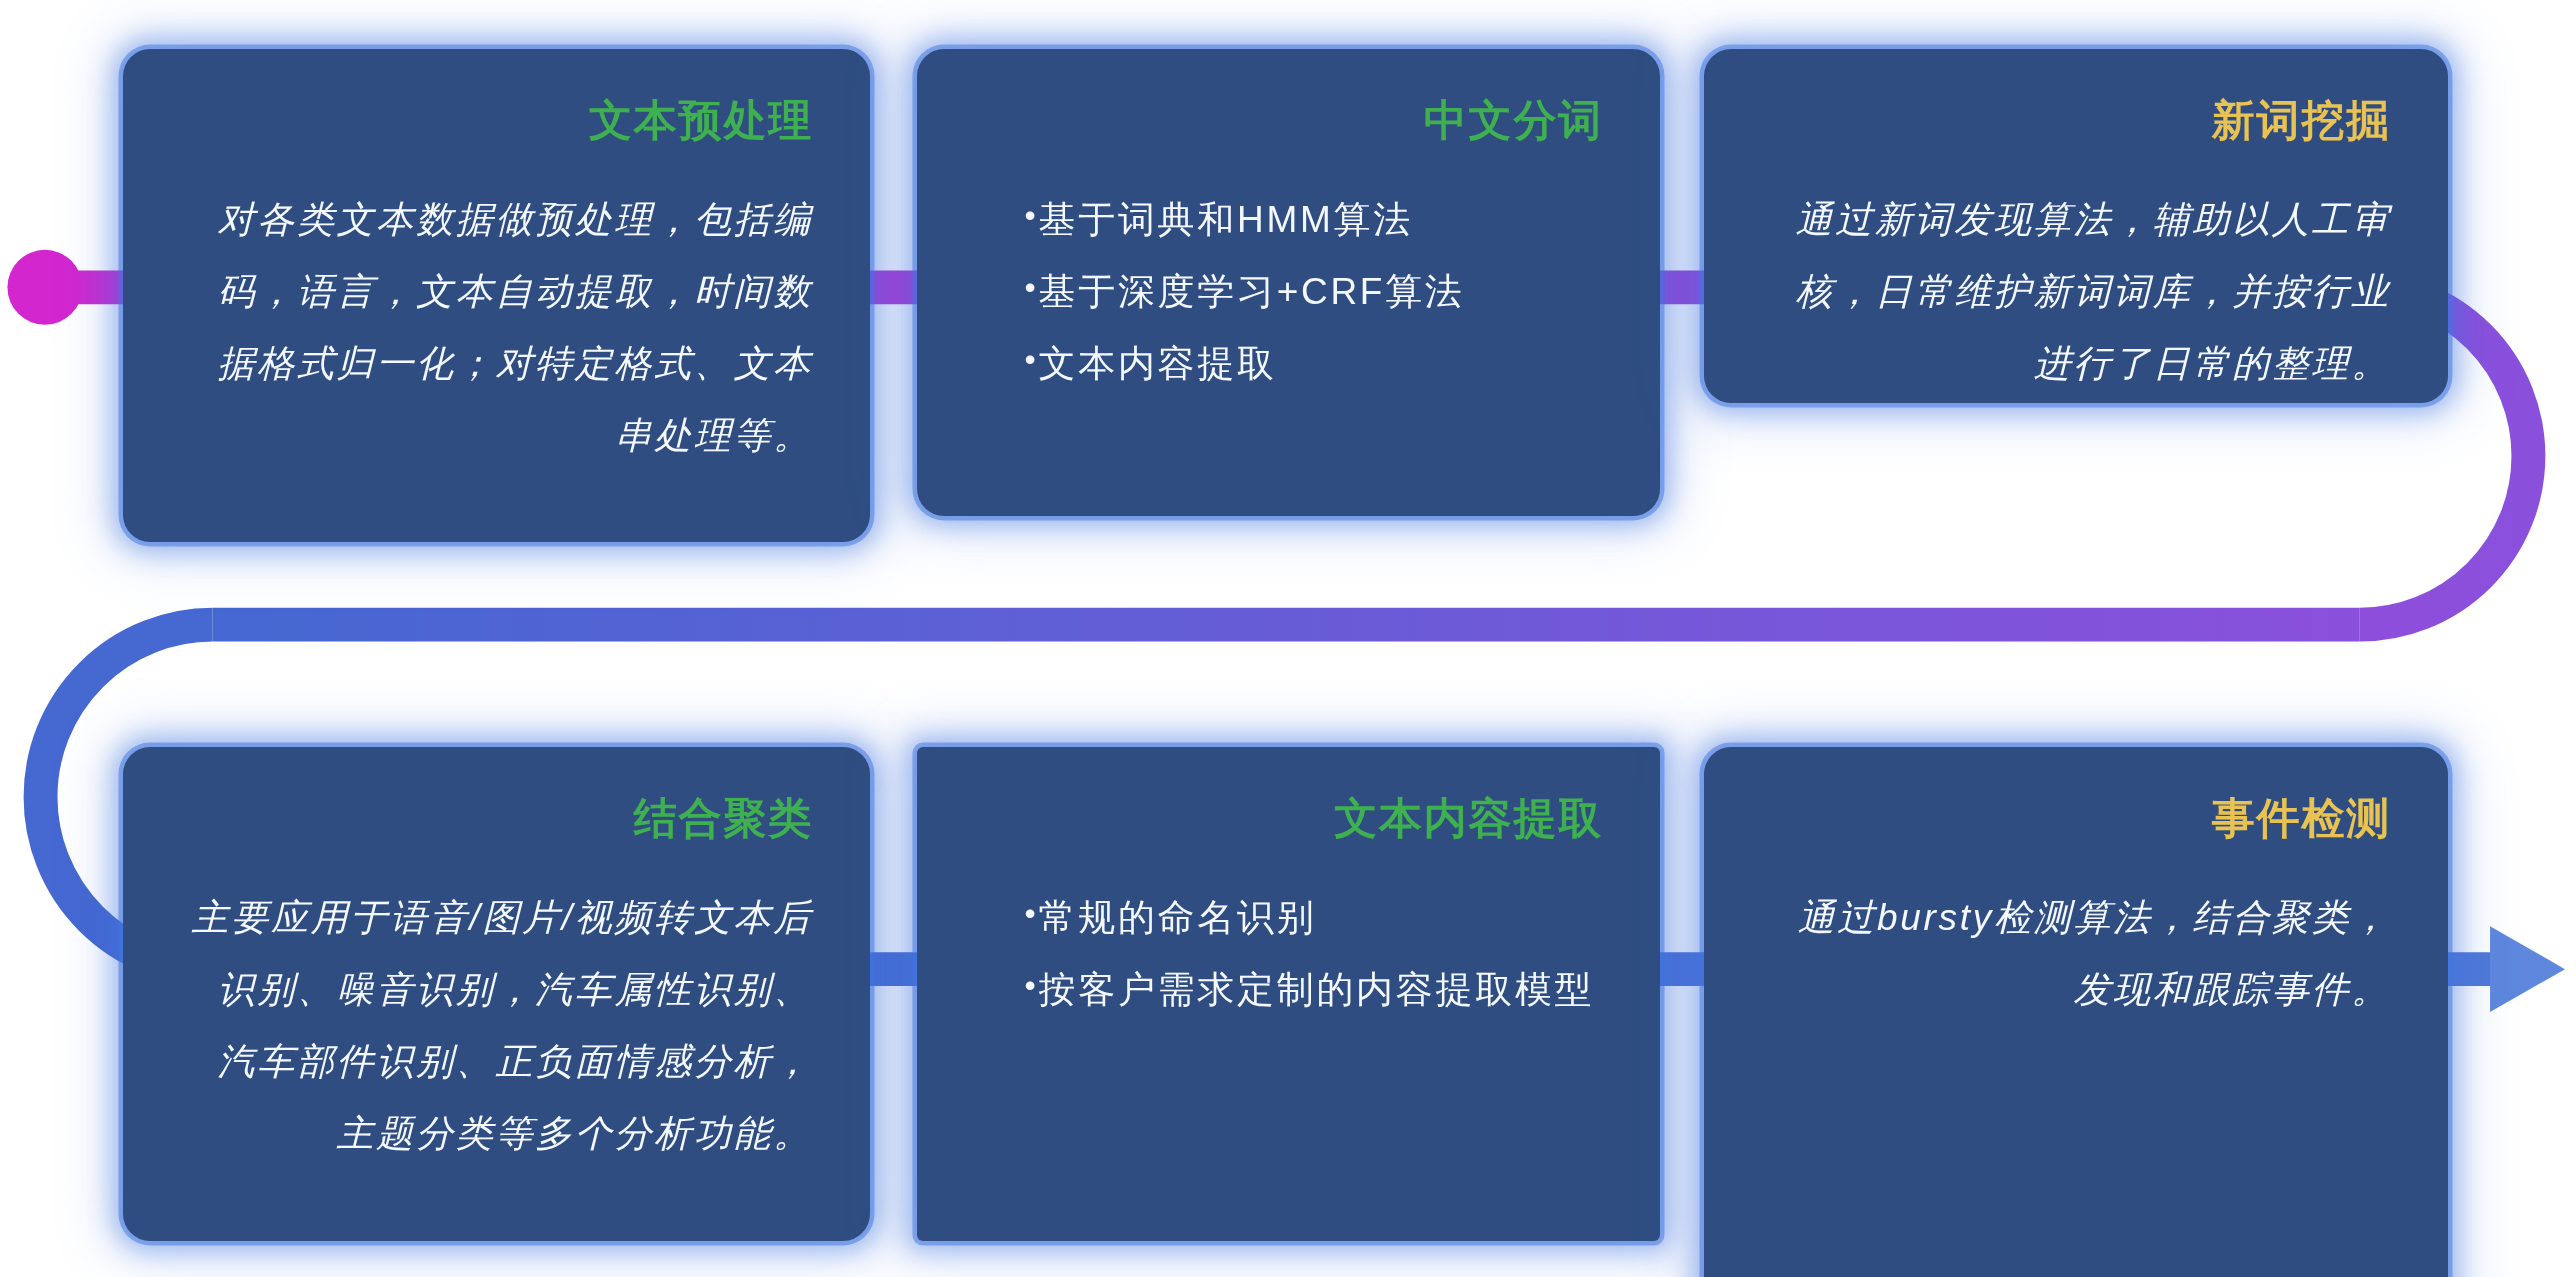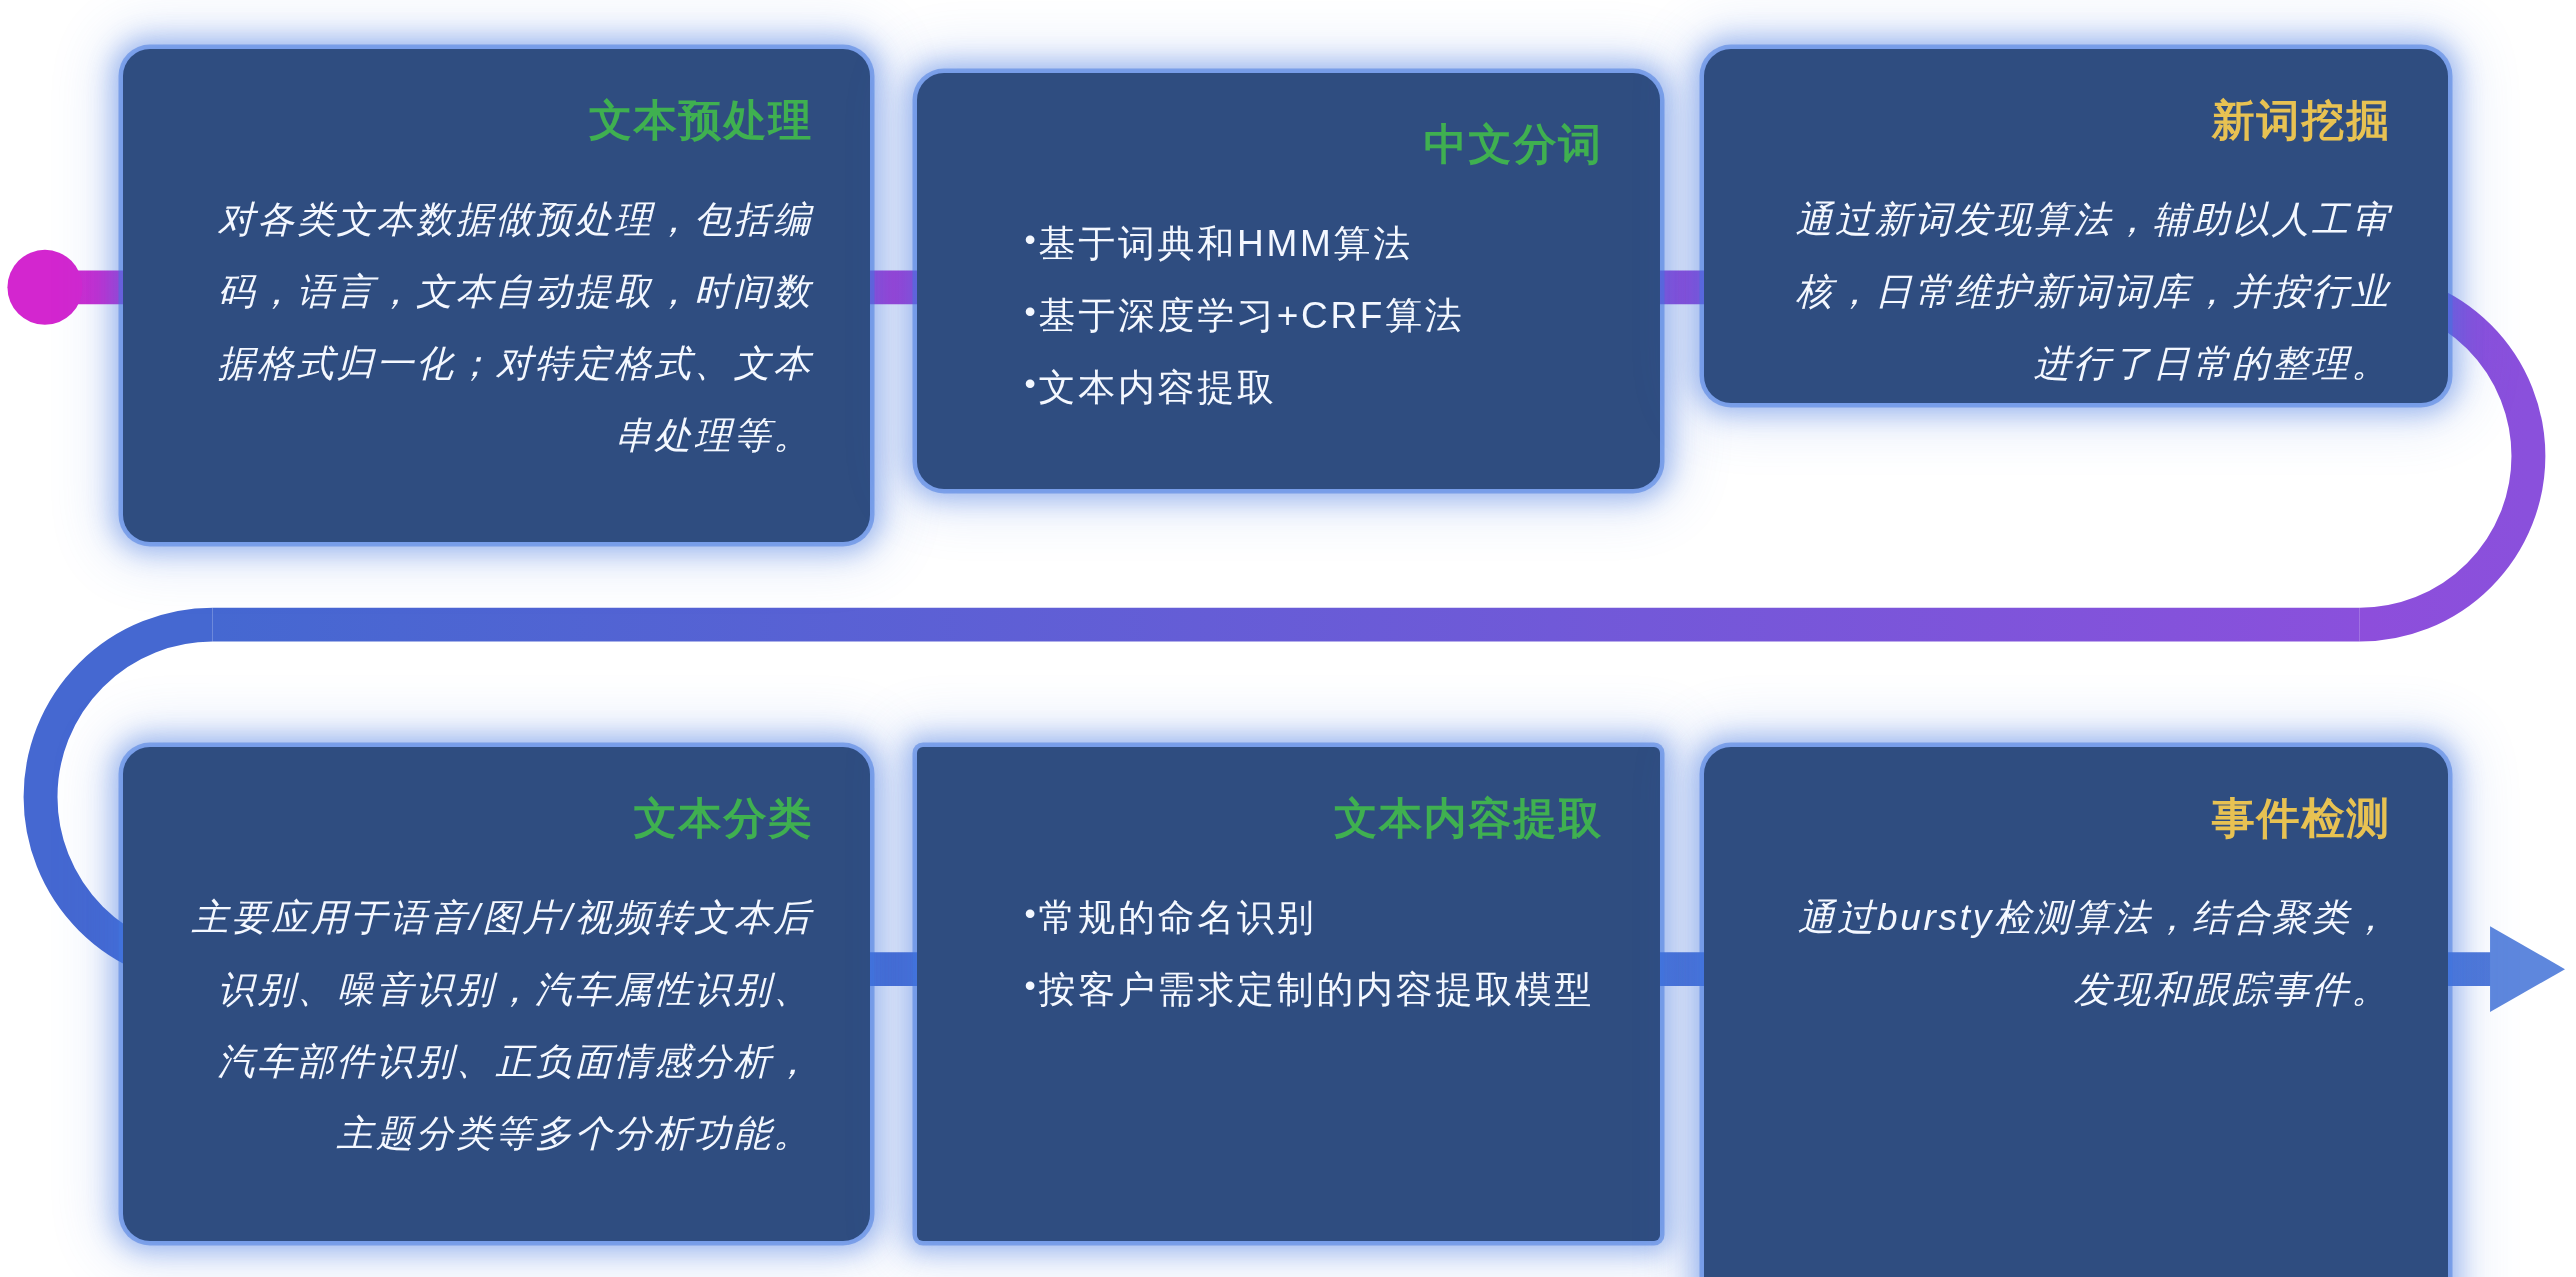--- a/index.html
+++ b/index.html
@@ -23,21 +23,21 @@
     box-sizing: border-box;
     background: var(--card-bg, #2f4d80);
     border-radius: 27px;
     padding: 46px 57px 36px 57px;
     box-shadow:
       0 0 0 4.5px rgba(64,117,224,0.50),
       0 0 23px 10.7px rgba(64,117,224,0.42),
       0 0 54px 19.6px rgba(64,117,224,0.18);
   }
   .card-0 { left: 123px;  top: 49px;  width: 747px; height: 493px; }
-  .card-1 { left: 917px; top: 49px;  width: 743px; height: 416px; margin-top: 24px; }
+  .card-1 { left: 917px; top: 49px;  width: 743px; height: 467px; }
   .card-2 { left: 1704px; top: 49px;  width: 744px; height: 354px; }
   .card-3 { left: 123px;  top: 747px; width: 747px; height: 494px; }
   .card-4 { left: 917px; top: 747px; width: 743px; height: 494px; border-radius: 6px; }
   .card-5 { left: 1704px; top: 747px; width: 744px; height: 624px; }
   .title {
     margin: 0;
     font-size: 43px;
     font-weight: bold;
     letter-spacing: 1.8px;
     line-height: 1.2;
@@ -115,21 +115,21 @@
       </li>
     </ul>
   </section>
 
   <section class="card card-2">
     <h2 class="title title-yellow">新词挖掘</h2>
     <p class="body">通过新词发现算法，辅助以人工审核，日常维护新词词库，并按行业进行了日常的整理。</p>
   </section>
 
   <section class="card card-3">
-    <h2 class="title title-green">文本分类</h2>
+    <h2 class="title title-green">结合聚类</h2>
     <p class="body">主要应用于语音/图片/视频转文本后识别、噪音识别，汽车属性识别、汽车部件识别、正负面情感分析，主题分类等多个分析功能。</p>
   </section>
 
   <section class="card card-4">
     <h2 class="title title-green">文本内容提取</h2>
     <ul class="bullets">
       <li>
         <span class="bullet-mark">•</span>
         <span>常规的命名识别</span>
       </li>

